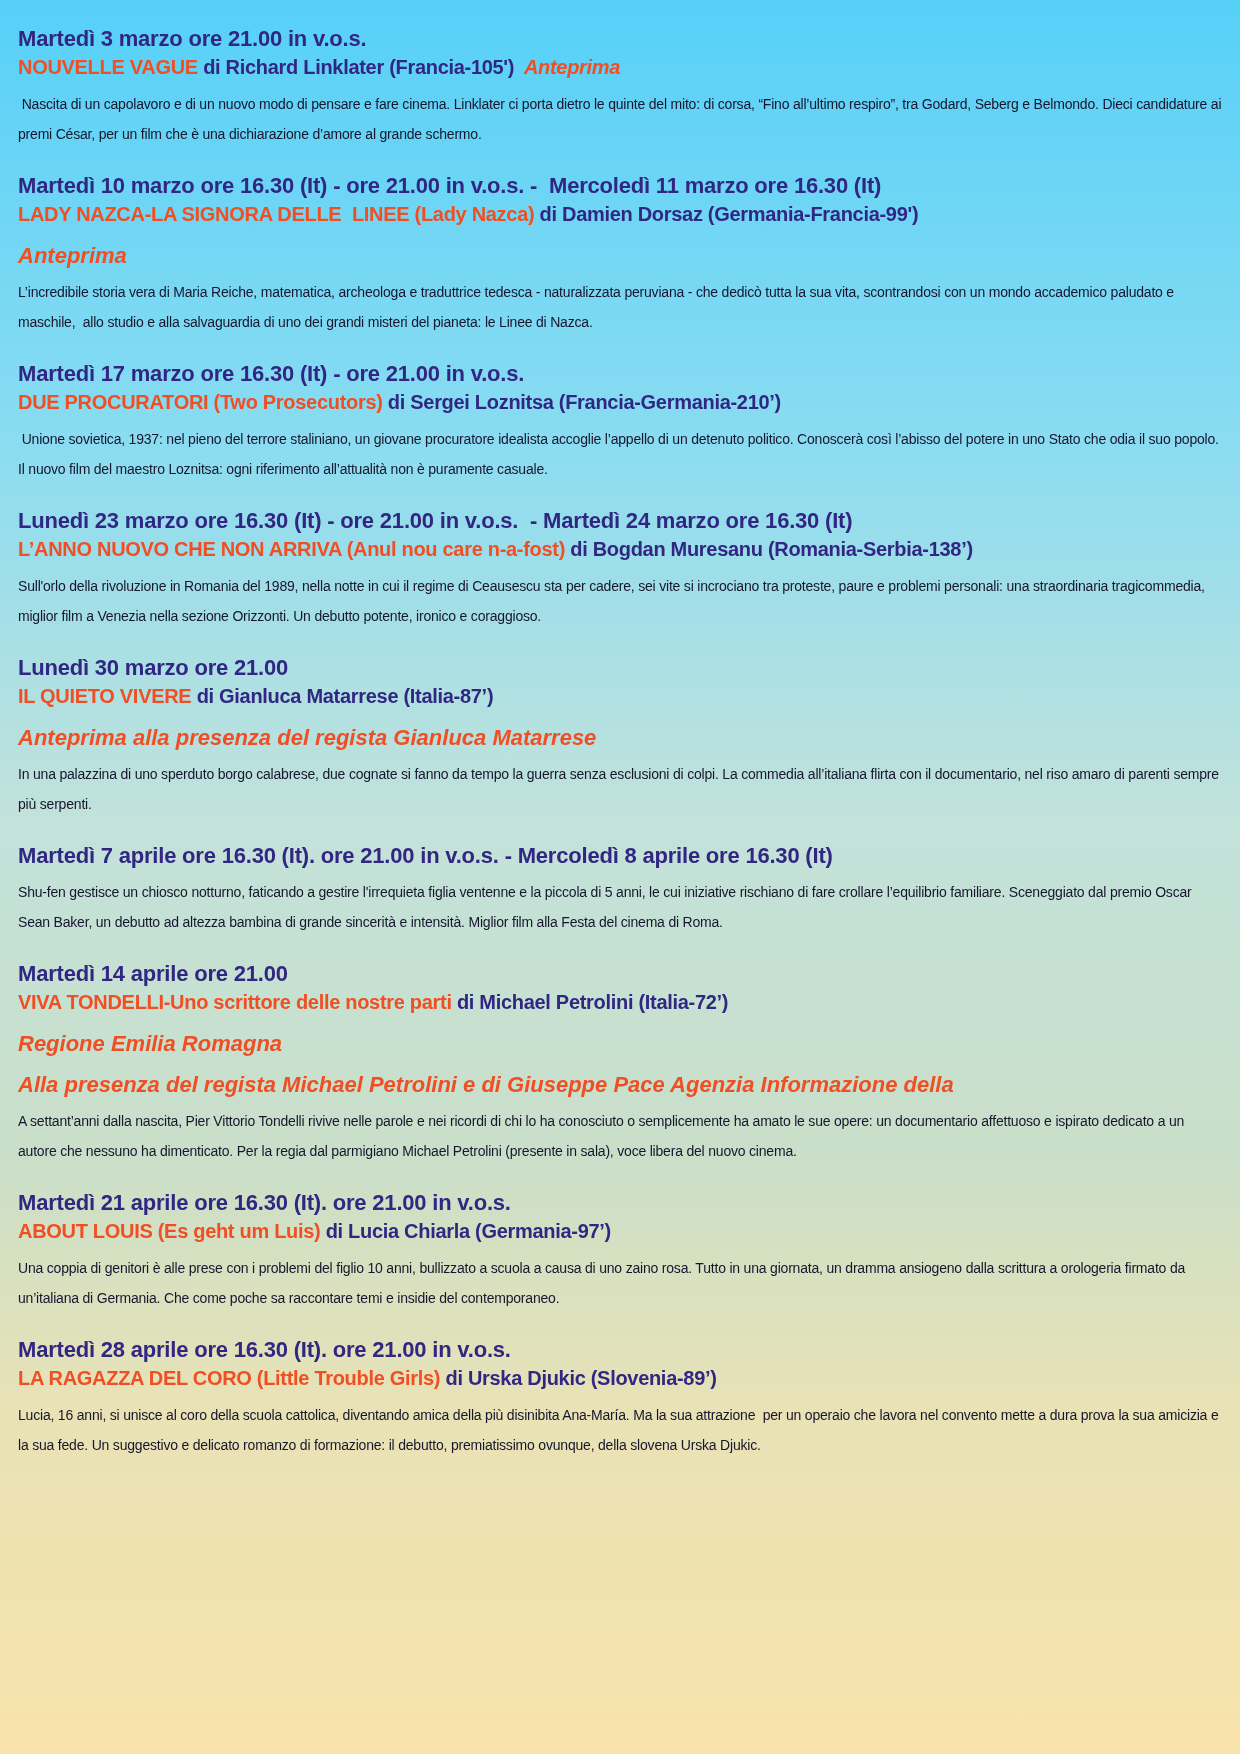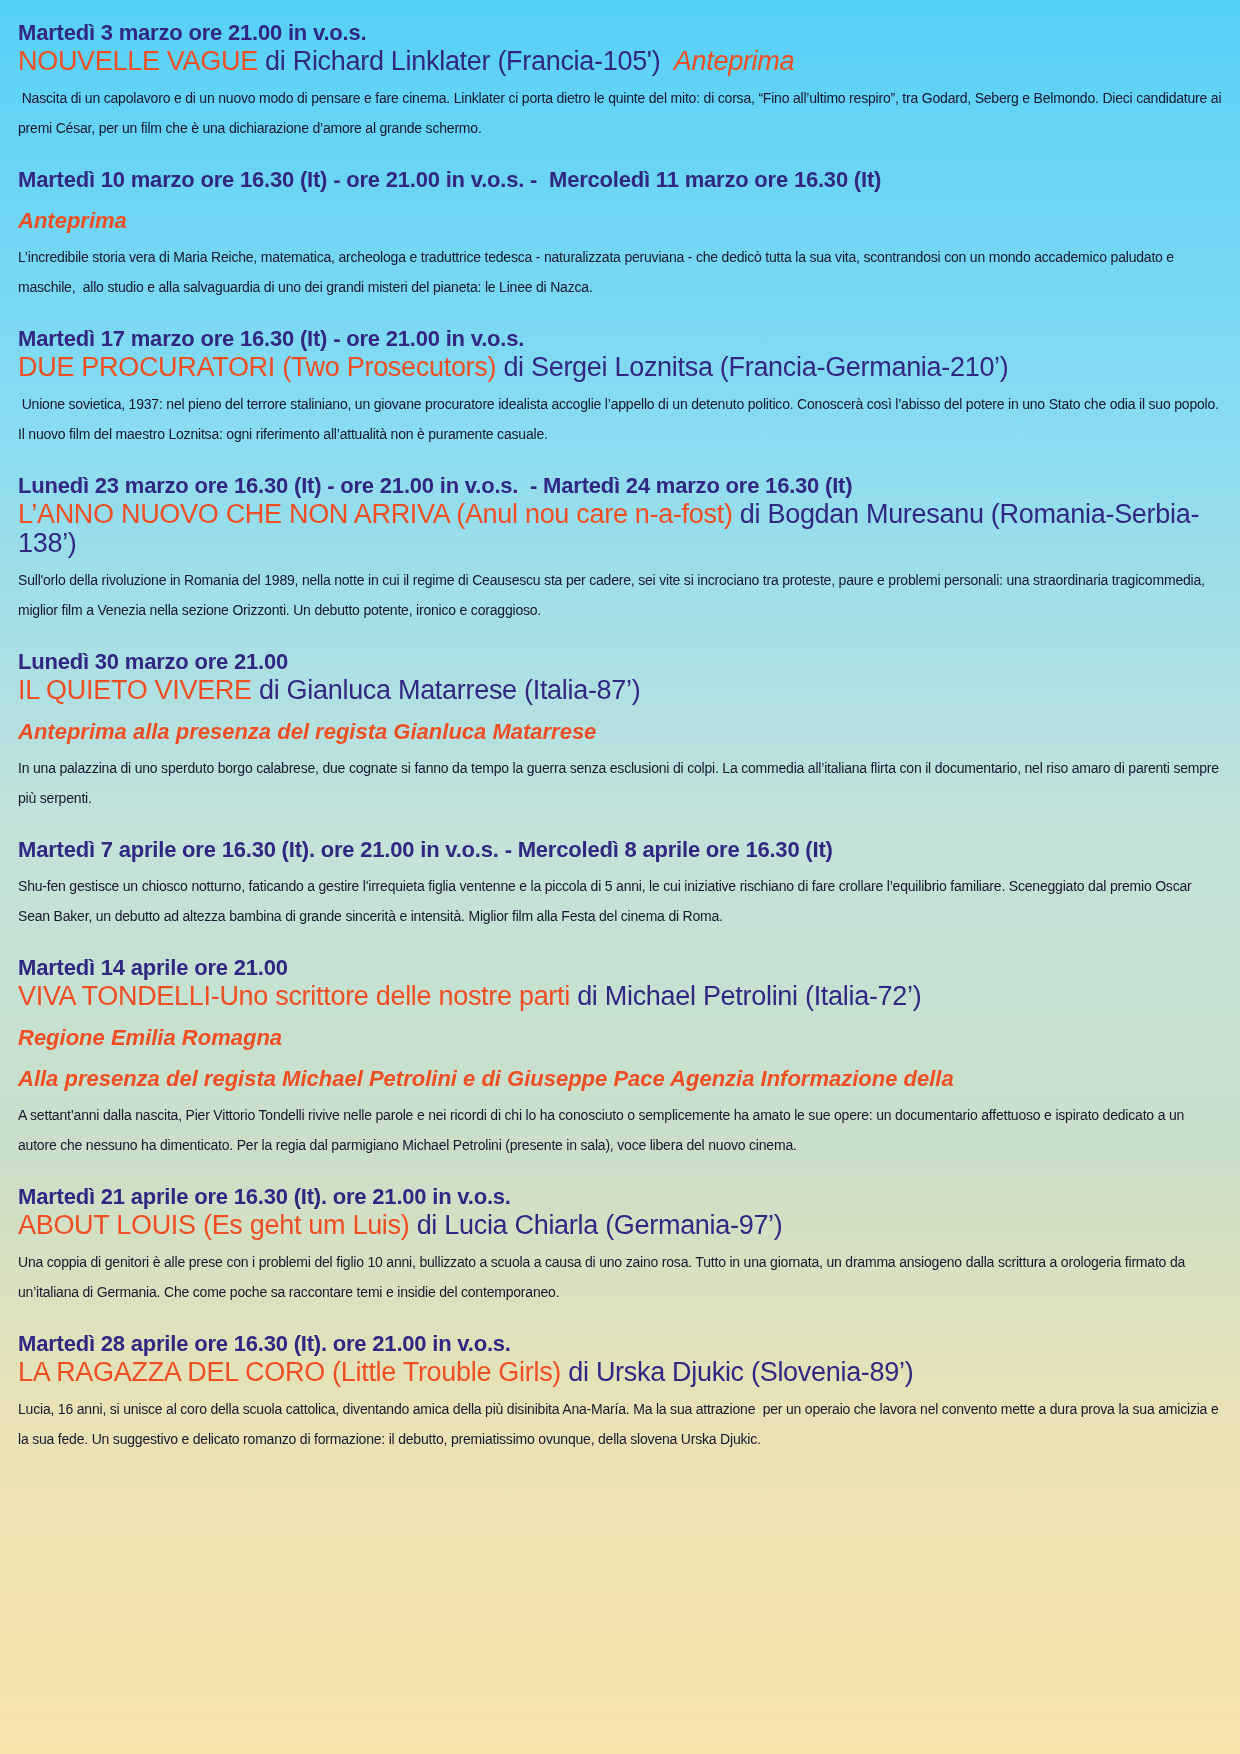--- a/index.html
+++ b/index.html
@@ -10,36 +10,36 @@
       #56d0f8 0%,
       #8adcf1 25%,
       #c3e2da 47%,
       #cadfc9 66%,
       #e8e2b6 80%,
       #f8e3ab 100%);
     font-family: "Liberation Sans", "DejaVu Sans", sans-serif;
     overflow: hidden;
   }
   .page {
-    padding: 18px 18px 0 18px;
+    padding: 24px 18px 0 18px;
     box-sizing: border-box;
     width: 1240px;
   }
   .entry { margin-bottom: 22px; }
   .date-line {
     color: #312783;
     font-weight: bold;
     font-size: 22px;
     line-height: 29px;
     letter-spacing: -0.2px;
     white-space: pre-wrap;
   }
   .title-line {
-    font-weight: normal;
-    font-size: 27px;
+    font-weight: bold;
+    font-size: 20px;
     line-height: 29px;
     letter-spacing: -0.3px;
     white-space: pre-wrap;
   }
   .film-title { color: #f04e23; }
   .credits { color: #312783; }
   .inline-note { color: #f04e23; font-style: italic; }
   .note {
     color: #f04e23;
     font-weight: bold;
@@ -64,20 +64,21 @@
 <div class="page">
 
   <div class="entry">
     <div class="date-line">Martedì 3 marzo ore 21.00 in v.o.s.</div>
     <div class="title-line"><span class="film-title">NOUVELLE VAGUE</span><span class="credits"> di Richard Linklater (Francia-105') </span><span class="inline-note"> Anteprima</span></div>
     <div class="desc"> Nascita di un capolavoro e di un nuovo modo di pensare e fare cinema. Linklater ci porta dietro le quinte del mito: di corsa, “Fino all’ultimo respiro”, tra Godard, Seberg e Belmondo. Dieci candidature ai premi César, per un film che è una dichiarazione d’amore al grande schermo.</div>
   </div>
 
   <div class="entry">
     <div class="date-line">Martedì 10 marzo ore 16.30 (It) - ore 21.00 in v.o.s. -  Mercoledì 11 marzo ore 16.30 (It)</div>
+    <div class="title-line"><span class="film-title">LADY NAZCA-LA SIGNORA DELLE  LINEE (Lady Nazca)</span><span class="credits"> di Damien Dorsaz (Germania-Francia-99')</span></div>
     <div class="note">Anteprima</div>
     <div class="desc">L’incredibile storia vera di Maria Reiche, matematica, archeologa e traduttrice tedesca - naturalizzata peruviana - che dedicò tutta la sua vita, scontrandosi con un mondo accademico paludato e maschile,  allo studio e alla salvaguardia di uno dei grandi misteri del pianeta: le Linee di Nazca.</div>
   </div>
 
   <div class="entry">
     <div class="date-line">Martedì 17 marzo ore 16.30 (It) - ore 21.00 in v.o.s.</div>
     <div class="title-line"><span class="film-title">DUE PROCURATORI (Two Prosecutors)</span><span class="credits"> di Sergei Loznitsa (Francia-Germania-210’)</span></div>
     <div class="desc"> Unione sovietica, 1937: nel pieno del terrore staliniano, un giovane procuratore idealista accoglie l’appello di un detenuto politico. Conoscerà così l’abisso del potere in uno Stato che odia il suo popolo. Il nuovo film del maestro Loznitsa: ogni riferimento all’attualità non è puramente casuale.</div>
   </div>
 

